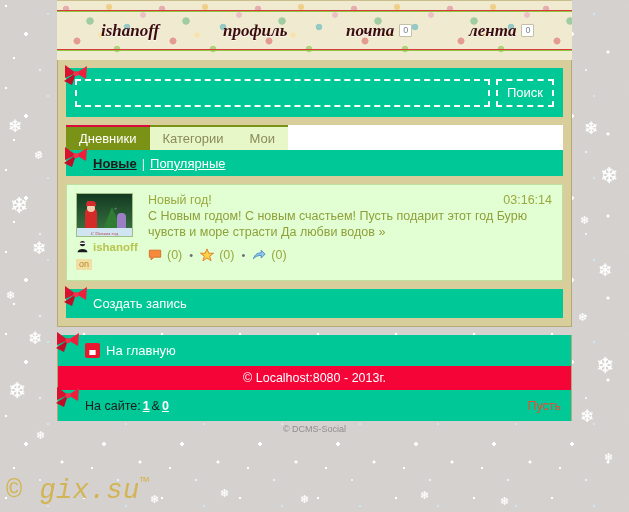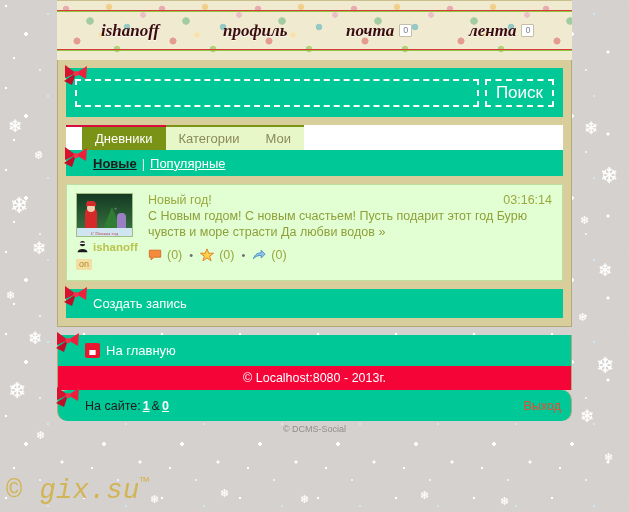--- a/index.html
+++ b/index.html
@@ -210,37 +210,36 @@
     font-size: 12px;
     padding: 0 6px;
     font-family: "Liberation Sans", sans-serif;
   }
   #search-button {
     margin-left: 6px;
     height: 28px;
     background: transparent;
     border: 2px dashed #ffffff;
     color: #ffffff;
-    font-size: 17px;
+    font-size: 13px;
     padding: 0 9px;
     cursor: pointer;
     font-family: "Liberation Sans", sans-serif;
   }
 
   
   #tabs-panel {
     background: #ffffff;
     margin-bottom: 0;
   }
   #tab-strip {
     display: flex;
     height: 25px;
     background: #ffffff;
     border-top: 2px solid #d90d3c;
-    padding-left: 16px;
   }
   .tab {
     display: flex;
     align-items: center;
     justify-content: center;
     font-size: 13px;
     cursor: pointer;
     padding: 0 13px;
     background: #e8f7c8;
     color: #8a8a5a;
@@ -414,21 +413,20 @@
   #online-bar {
     position: relative;
     background: #00c896;
     height: 31px;
     display: flex; align-items: center;
     padding: 0 10px 0 27px;
     font-size: 12.5px;
     color: #1b1b1b;
     border-left: 1px solid #b5aa76;
     border-right: 1px solid #b5aa76;
-    border-radius: 10px;
   }
   #online-users { color: #ffffff; font-weight: bold; margin: 0 2px; }
   #online-amp { color: #1b1b1b; }
   #online-guests { color: #ffffff; font-weight: bold; margin-left: 2px; }
   #logout-link {
     margin-left: auto;
     color: #f0462f;
     text-decoration: none;
     font-size: 12.5px;
   }
@@ -613,21 +611,21 @@
     <svg class="bow" viewBox="0 0 26 22">
       <path d="M2 1 L13 9 L2 14 Z" fill="#d8112e"></path>
       <path d="M24 2 L13 9 L23 15 Z" fill="#ee1f3d"></path>
       <path d="M1 17 L13 9 L9 21 Z" fill="#c00c26"></path>
       <circle cx="13" cy="9.5" r="2.6" fill="#f0334e"></circle>
     </svg>
     <span>На сайте:</span>
     <a href="#" id="online-users">1</a>
     <span id="online-amp">&amp;</span>
     <a href="#" id="online-guests">0</a>
-    <a href="#" id="logout-link">Выход</a>
+    <a href="#" id="logout-link">Пусть</a>
   </div>
 
 
   <div id="engine-bar">
     <span>© DCMS-Social</span>
   </div>
 </div>
 
 <div id="watermark">
   <span>© gix.su</span><span class="tm">™</span>

